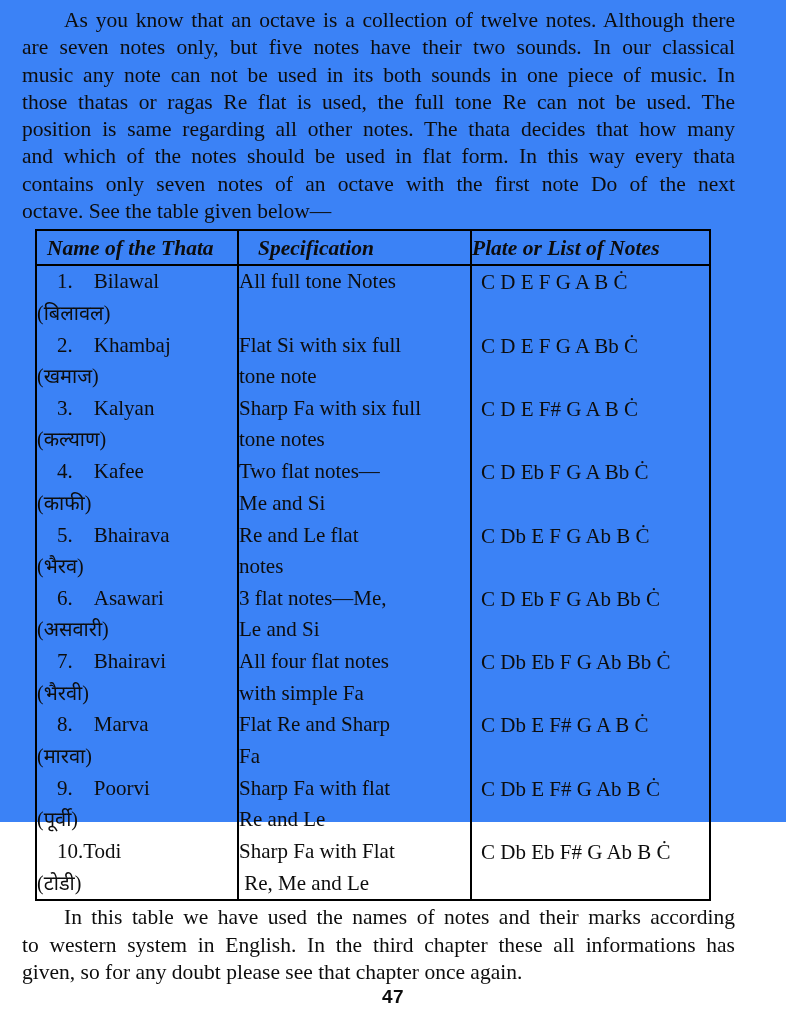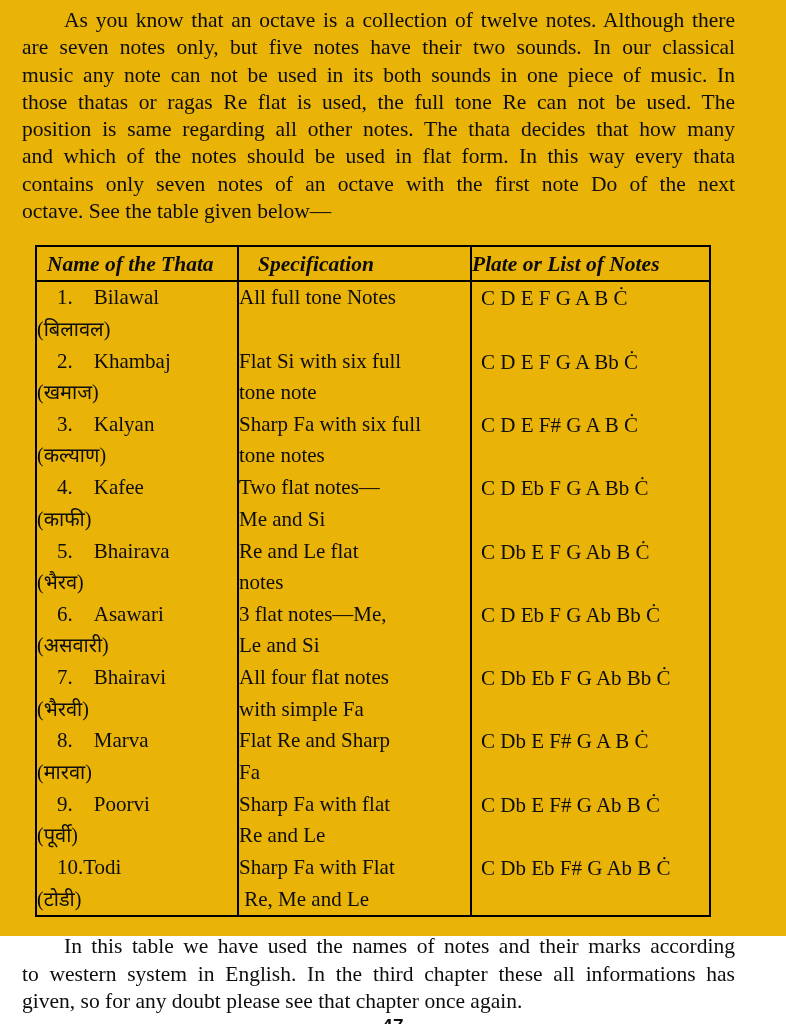--- a/index.html
+++ b/index.html
@@ -1,33 +1,33 @@
 <!DOCTYPE html>
 <html><head>
 <meta charset="utf-8">
 <style>
   html,body{margin:0;padding:0;}
   body{
     width:786px;height:1024px;background:#ffffff;color:#0d0d0d;
     font-family:"Liberation Serif","DejaVu Serif",serif;
     overflow:hidden;
   }
-  .page{position:relative;width:786px;height:936px;background:#eab308;}
+  .page{position:relative;width:786px;height:822px;background:#3b82f6;}
 
   
   .para{padding:0 51px 0 22px;font-size:21.5px;line-height:27.3px;}
   .para1{padding-top:7px;}
-  .para2{margin-top:16px;}
+  .para2{margin-top:3px;}
   .jline{text-align:justify;text-align-last:justify;white-space:normal;}
   .jline.first{text-indent:42px;}
   .jline.last{text-align-last:left;}
 
   
   .thata-table{
-    margin:20px 0 0 35px;
+    margin:4px 0 0 35px;
     width:676px;
     box-sizing:border-box;
     border:2px solid #000;
     display:grid;
     grid-template-columns:200px 233px 239px;
     grid-template-rows:35px;
     grid-auto-rows:63.3px;
     font-size:21px;
   }
   .hcell{

